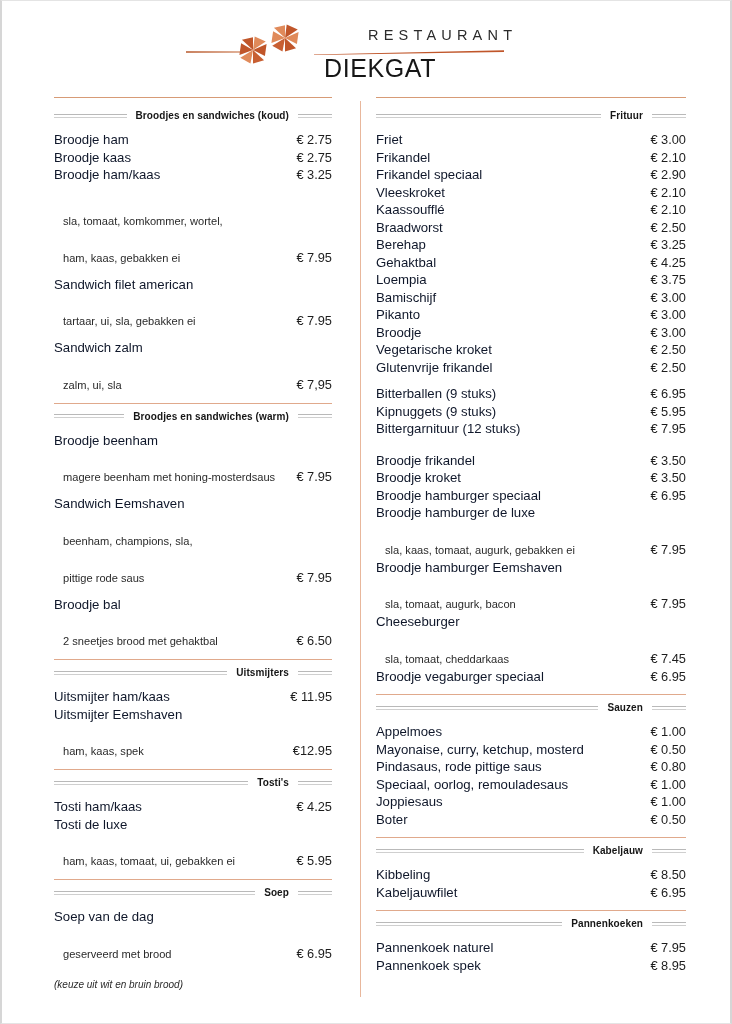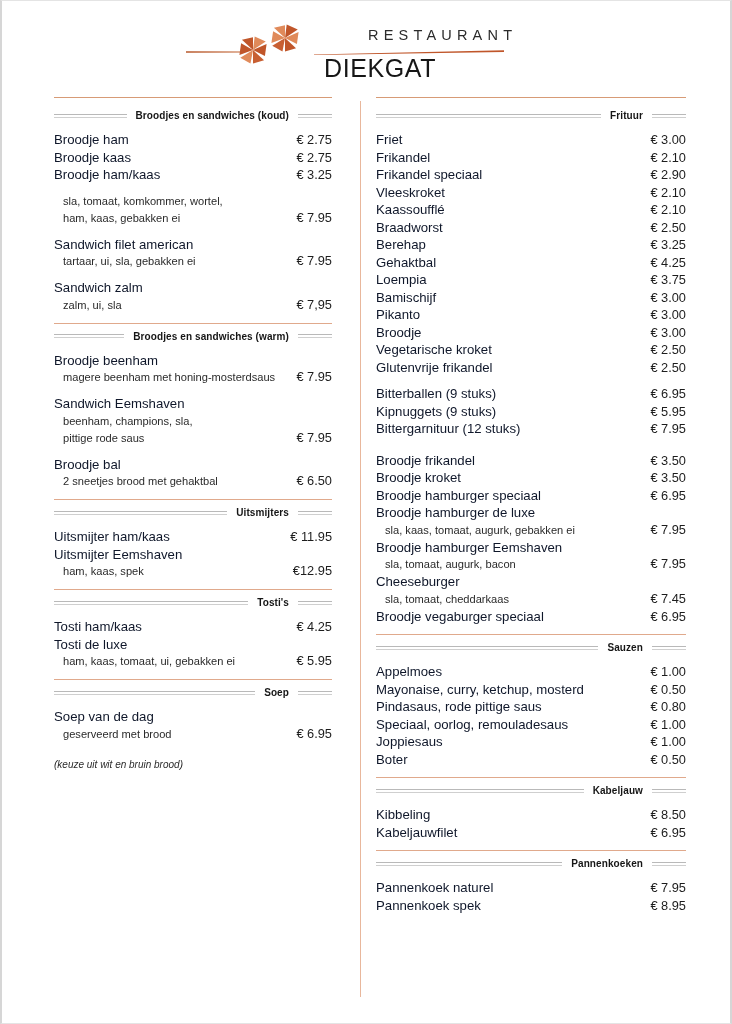--- a/index.html
+++ b/index.html
@@ -168,20 +168,21 @@
     color: #2a2a2a;
     padding-left: 9px;
     line-height: 17px;
     white-space: nowrap;
   }
   .desc-row {
     display: flex;
     align-items: baseline;
     justify-content: space-between;
     gap: 6px;
+    margin-top: 20px;
   }
   .gap-sm { height: 9px; }
   .gap-md { height: 14px; }
   .note {
     font-size: 10px;
     font-style: italic;
     color: #2a2a2a;
     margin-top: 16px;
   }
 </style>

